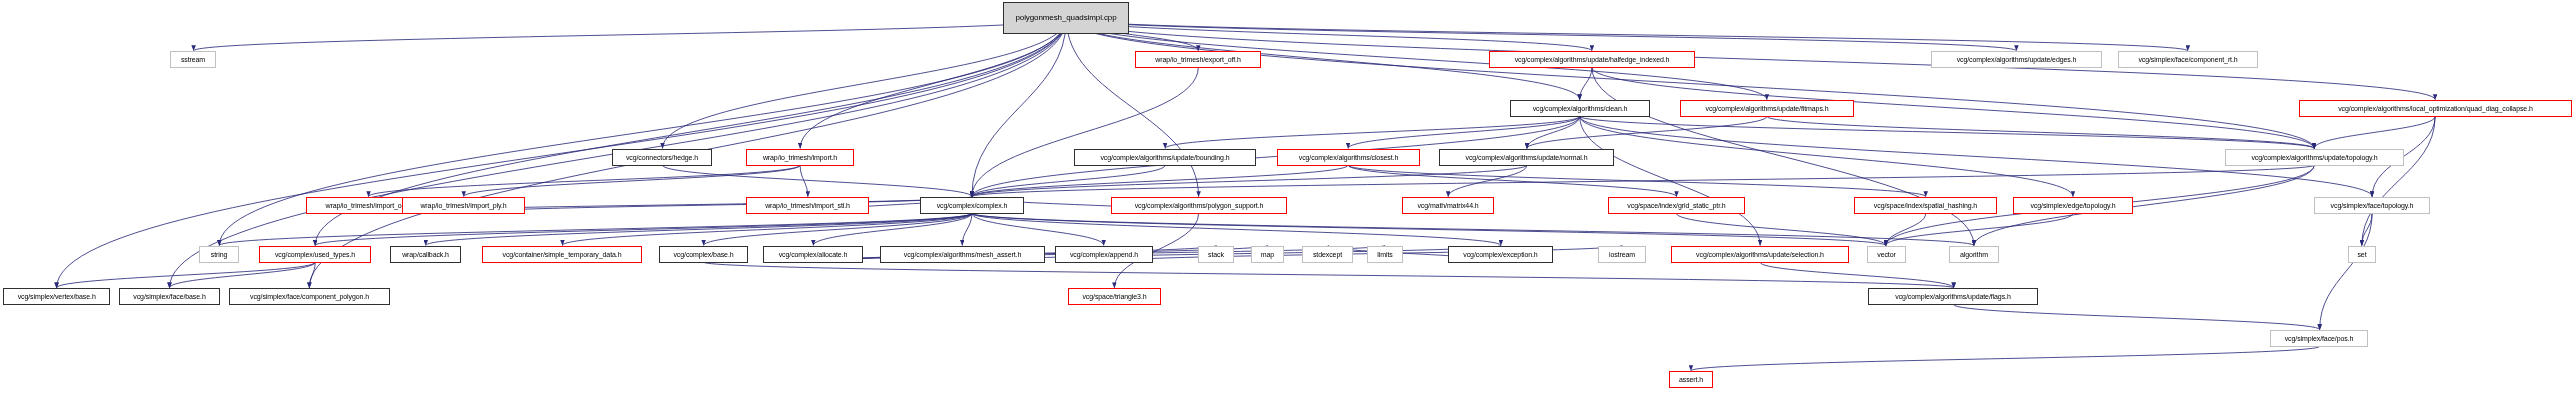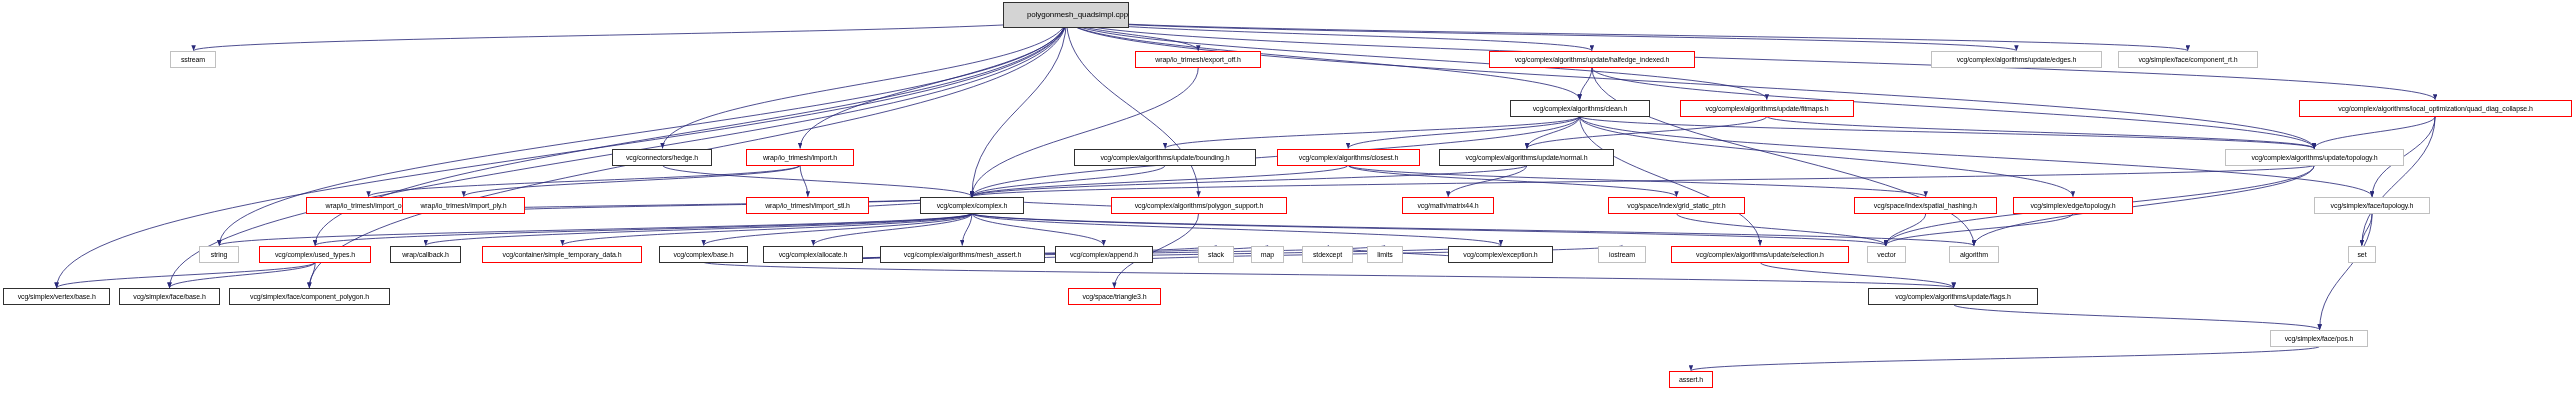--- a/index.html
+++ b/index.html
@@ -104,21 +104,21 @@
         <path d="M3037.5,474 C3037.5,491.55 3606.5,495.45 3606.5,513" marker-end="url(#ah)"></path>
         <path d="M3606.5,539 C3606.5,556.1 2629,559.9 2629,577" marker-end="url(#ah)"></path>
         <path d="M1496,408 C1496,396.3 2333.5,393.7 2333.5,382" marker-end="url(#ah)"></path>
         <path d="M1716,408 C1716,396.3 2522,393.7 2522,382" marker-end="url(#ah)"></path>
         <path d="M1264.5,408 C1264.5,396.3 1891,393.7 1891,382" marker-end="url(#ah)"></path>
         <path d="M1264.5,408 C1264.5,396.3 1971,393.7 1971,382" marker-end="url(#ah)"></path>
         <path d="M1264.5,408 C1264.5,396.3 2153,393.7 2153,382" marker-end="url(#ah)"></path>
       </g>
   </svg>
   <div id="node-layer">
-      <div class="node root" style="left: 1003px; top: 1.9px; width: 126px; height: 26px; justify-content: flex-end;">
+      <div class="node root" style="left: 1003px; top: 1.9px; width: 126px; height: 32px;">
         <span class="nlabel">polygonmesh_quadsimpl.cpp</span>
       </div>
       <div class="node gray" style="left: 170px; top: 51px; width: 46px; height: 16.7px;">
         <span class="nlabel">sstream</span>
       </div>
       <div class="node red" style="left: 1135px; top: 51px; width: 126px; height: 16.7px;">
         <span class="nlabel">wrap/io_trimesh/export_off.h</span>
       </div>
       <div class="node red" style="left: 1489px; top: 51px; width: 206px; height: 16.7px;">
         <span class="nlabel">vcg/complex/algorithms/update/halfedge_indexed.h</span>

